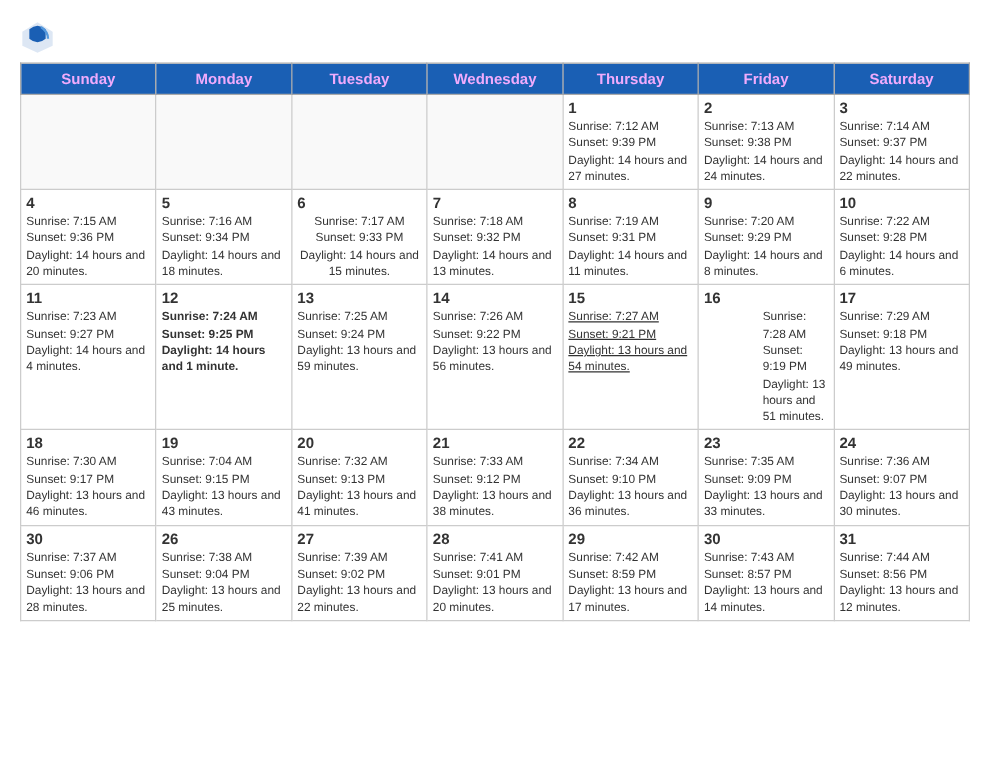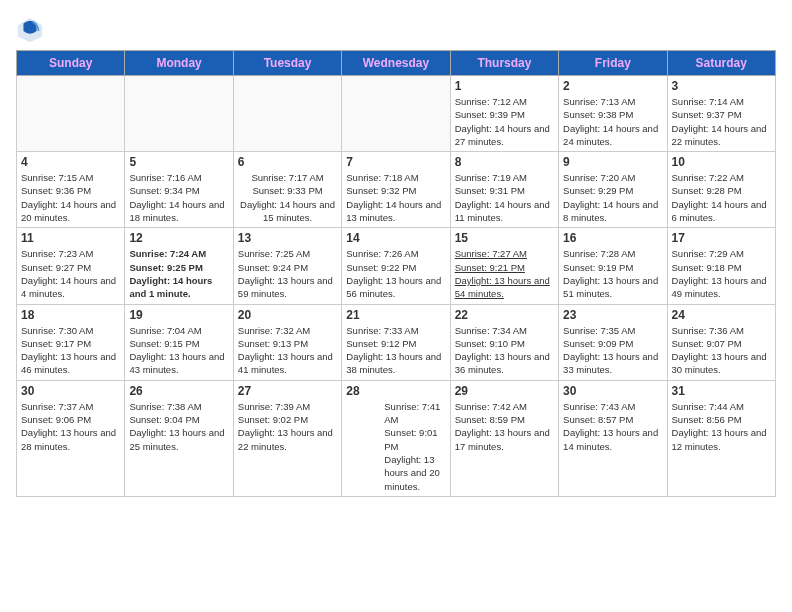--- a/index.html
+++ b/index.html
@@ -185,21 +185,21 @@
 Daylight: 13 hours and 56 minutes.</div>
         </td>
         <td>
           <span class="day-num">15</span>
           <div class="day-info" style="white-space: pre-line; text-decoration: underline;">Sunrise: 7:27 AM
 Sunset: 9:21 PM
 Daylight: 13 hours and 54 minutes.</div>
         </td>
         <td>
           <span class="day-num">16</span>
-          <div class="day-info" style="white-space: pre-line;">Sunrise: 7:28 AM
+          <div class="day-info" style="white-space: pre-line; margin-left: 47px;">Sunrise: 7:28 AM
 Sunset: 9:19 PM
 Daylight: 13 hours and 51 minutes.</div>
         </td>
         <td>
           <span class="day-num">17</span>
           <div class="day-info" style="white-space: pre-line;">Sunrise: 7:29 AM
 Sunset: 9:18 PM
 Daylight: 13 hours and 49 minutes.</div>
         </td>
       </tr>
@@ -261,21 +261,21 @@
 Daylight: 13 hours and 25 minutes.</div>
         </td>
         <td>
           <span class="day-num">27</span>
           <div class="day-info" style="white-space: pre-line;">Sunrise: 7:39 AM
 Sunset: 9:02 PM
 Daylight: 13 hours and 22 minutes.</div>
         </td>
         <td>
           <span class="day-num">28</span>
-          <div class="day-info" style="white-space: pre-line; margin-left: 38px;">Sunrise: 7:41 AM
+          <div class="day-info" style="white-space: pre-line;">Sunrise: 7:41 AM
 Sunset: 9:01 PM
 Daylight: 13 hours and 20 minutes.</div>
         </td>
         <td>
           <span class="day-num">29</span>
           <div class="day-info" style="white-space: pre-line;">Sunrise: 7:42 AM
 Sunset: 8:59 PM
 Daylight: 13 hours and 17 minutes.</div>
         </td>
         <td>

